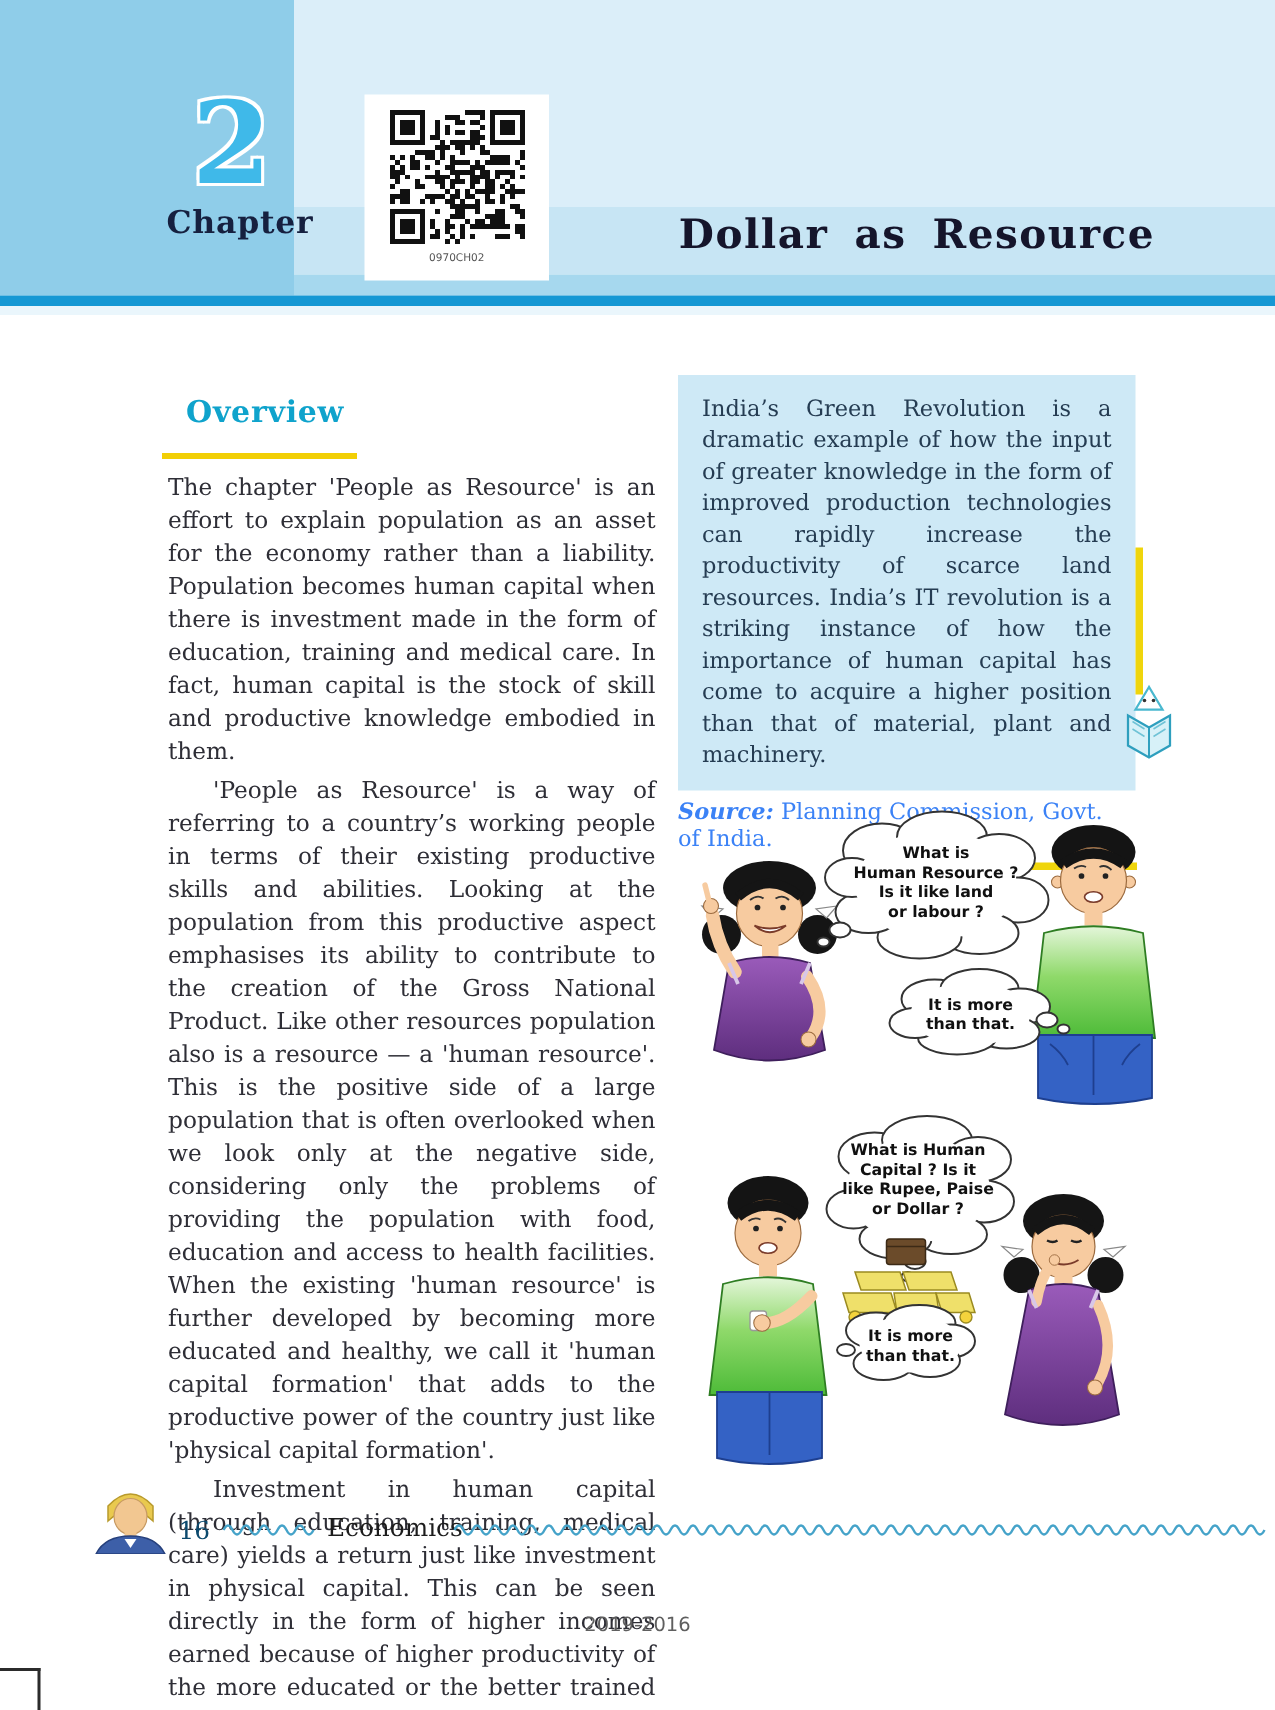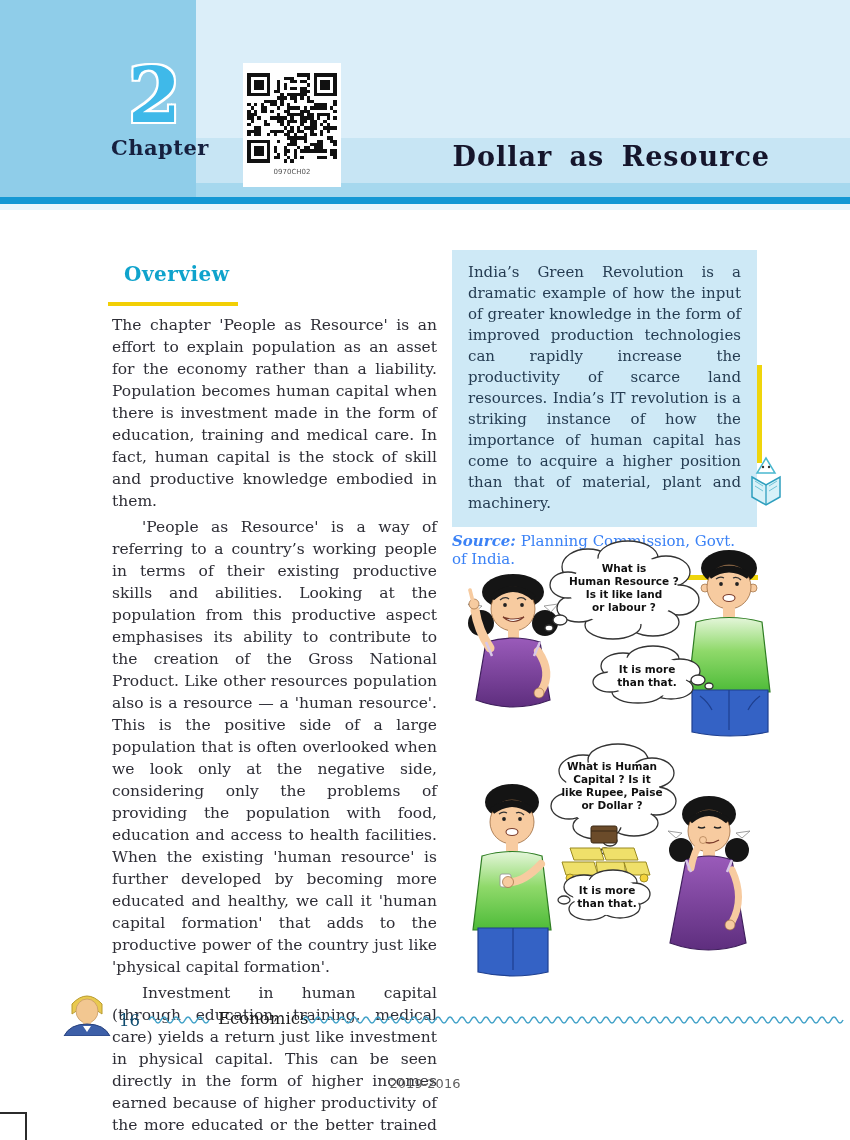--- a/index.html
+++ b/index.html
@@ -9,21 +9,21 @@
   .hdr{position:absolute;top:0;left:0;width:850px;height:210px;}
   .hdr-left{position:absolute;top:0;left:0;width:196px;height:197px;background:#8FCDE9;}
   .hdr-right-top{position:absolute;top:0;left:196px;right:0;height:138px;background:#DBEEF9;}
   .hdr-right-mid{position:absolute;top:138px;left:196px;right:0;height:45px;background:#C7E5F4;}
   .hdr-right-low{position:absolute;top:183px;left:196px;right:0;height:14px;background:#A6D8EE;}
   .hdr-stripe{position:absolute;top:197px;left:0;width:850px;height:7px;background:#1598D4;}
   .hdr-substripe{position:absolute;top:204px;left:0;width:850px;height:6px;background:#EAF6FC;}
   .chap-num{position:absolute;top:58px;left:128px;font-size:76px;line-height:76px;font-weight:bold;
             color:#3FB9E9;text-shadow:-2px -2px 0 #fff,2px -2px 0 #fff,-2px 2px 0 #fff,2px 2px 0 #fff;}
   .chap-lbl{position:absolute;top:135px;left:111px;font-size:21px;font-weight:bold;color:#16203F;letter-spacing:.5px;}
-  .qr-card{position:absolute;top:63px;left:243px;width:98px;height:124px;background:#fff;}
+  .qr-card{position:absolute;top:63px;left:243px;width:123px;height:124px;background:#fff;}
   .qr-card svg{display:block;margin:7px auto 0 auto;}
   .qr-lbl{display:block;text-align:center;font-family:"DejaVu Sans",sans-serif;font-size:7px;color:#555;margin-top:2px;}
   .page-title{position:absolute;top:141px;right:80px;font-size:27px;font-weight:bold;color:#15152B;
               letter-spacing:1px;word-spacing:7px;}
   
   .left-col{position:absolute;top:246px;left:108px;width:333px;}
   .ov-head{margin:16px;font-size:20px;font-weight:bold;color:#0FA3CC;letter-spacing:.5px;}
   .ov-underline{width:130px;height:4px;background:#F2CF05;margin:3px 0 8px 0;}
   .body-text p{margin:4px;font-size:15.5px;line-height:22px;text-align:justify;color:#2E2E36;}
   .body-text p.indent{text-indent:30px;}

